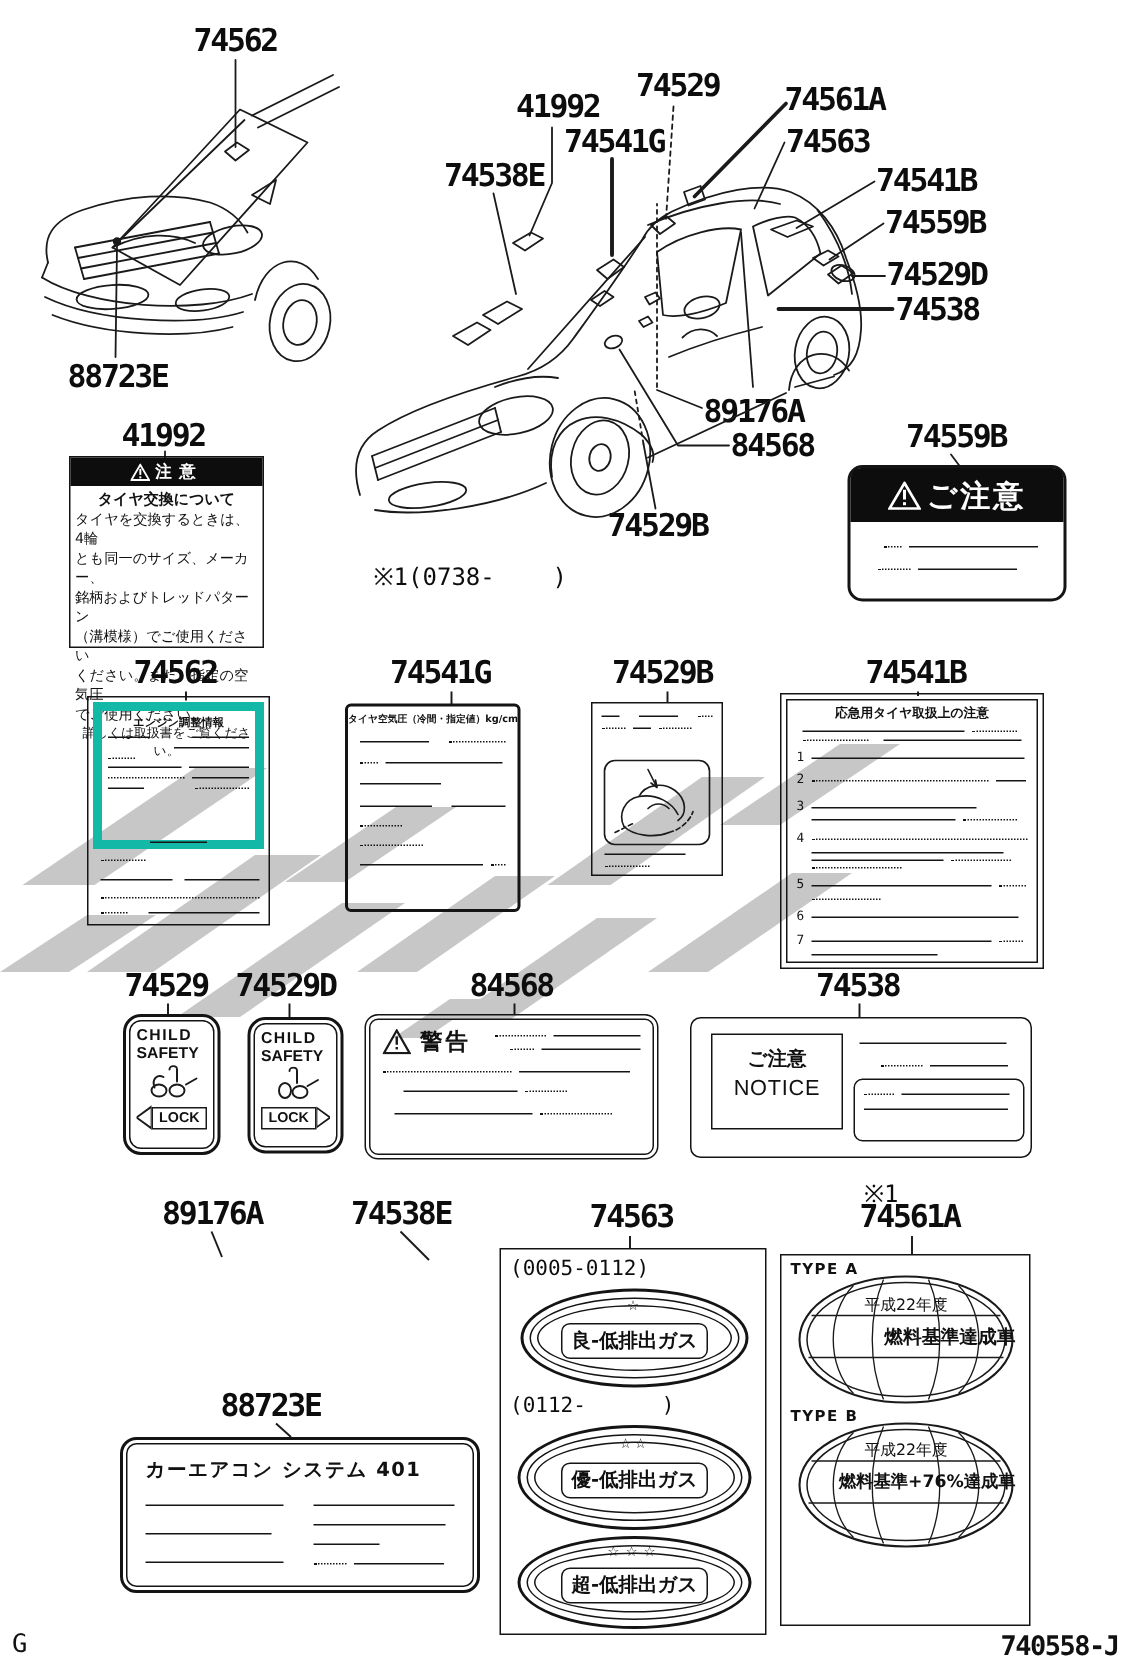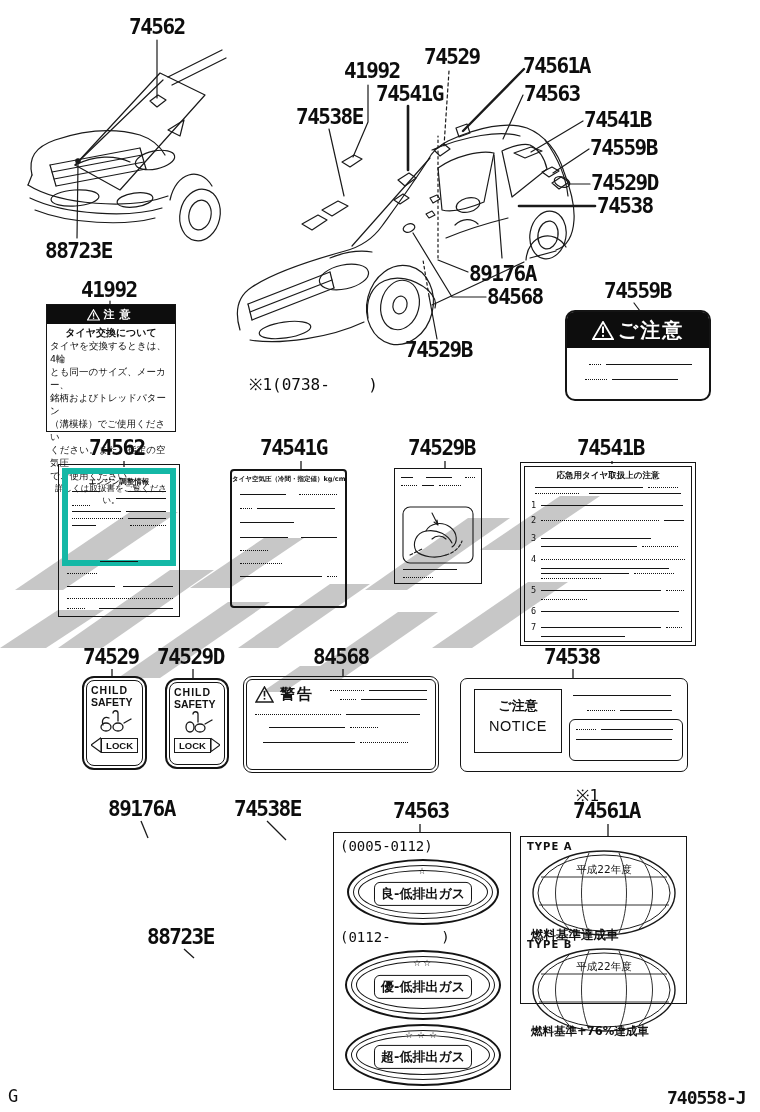--- a/index.html
+++ b/index.html
@@ -20,21 +20,21 @@
   svg{display:block;}
   .oval{position:absolute;border:2px solid #141414;border-radius:50%;box-sizing:border-box;}
   .oval-i{position:absolute;inset:4px;border:1.3px solid #141414;border-radius:50%;box-sizing:border-box;}
   .oval-i2{position:absolute;inset:4px;border:1px solid #141414;border-radius:50%;box-sizing:border-box;}
   .oval-rect{position:absolute;left:50%;top:50%;transform:translate(-50%,-42%);
      border:1.6px solid #141414;border-radius:6px;padding:2px 6px;font-weight:bold;
      font-size:13px;white-space:nowrap;background:transparent;}
   .stars{position:absolute;left:50%;transform:translateX(-50%);font-size:9px;letter-spacing:2px;color:#141414;}
   .typ{position:absolute;font:bold 10px "DejaVu Sans",sans-serif;letter-spacing:1px;}
   .gtxt1{position:absolute;width:100%;text-align:center;font-size:10.5px;}
-  .gtxt2{position:absolute;width:100%;text-align:left;font-size:12.5px;font-weight:bold;white-space:nowrap;margin-top:44px;}
+  .gtxt2{position:absolute;width:100%;text-align:right;font-size:12.5px;font-weight:bold;white-space:nowrap;}
 </style>
 </head>
 <body>
 
 <div id="page">
 
   <svg class="abs" style="left:0;top:440px;z-index:0" width="700" height="260" viewBox="0 0 700 260">
     <g fill="#c7c7c7">
       <polygon points="15,150 130,72 178,72 63,150"></polygon>
       <polygon points="0,208 58,170 104,170 46,208"></polygon>
@@ -527,21 +527,21 @@
     </div>
     <div class="oval" style="left:11px;top:191px;width:156px;height:62px">
       <div class="oval-i">
           <div class="oval-i2"></div>
         </div>
       <div class="stars" style="top:4px;letter-spacing:4px">☆☆☆</div>
       <div class="oval-rect">超-低排出ガス</div>
     </div>
   </div>
 
-  <div class="card" style="left:520px;top:836px;width:167px;height:168px;border-width:1.1px;z-index:2">
+  <div class="card" style="left:520px;top:836px;width:167px;height:248px;border-width:1.1px;z-index:2">
     <div class="typ" style="left:6px;top:4px">TYPE A</div>
     <div class="abs" style="left:10px;top:12px;width:146px;height:88px">
       <svg width="146" height="88" viewBox="0 0 146 88">
         <g fill="none" stroke="#1a1a1a" stroke-width="1.4">
           <ellipse cx="73" cy="44" rx="71" ry="42"></ellipse>
           <ellipse cx="73" cy="44" rx="66" ry="38" stroke-width="1"></ellipse>
           <path d="M38,8 C20,26 20,62 38,80 M108,8 C126,26 126,62 108,80 M58,4 C48,28 48,60 58,84 M88,4 C98,28 98,60 88,84" stroke-width="0.9"></path>
           <path d="M10,28 L136,28 M8,56 L138,56" stroke-width="0.9"></path>
         </g>
       </svg>
@@ -556,17 +556,38 @@
           <ellipse cx="73" cy="43" rx="66" ry="37" stroke-width="1"></ellipse>
           <path d="M38,8 C20,25 20,61 38,78 M108,8 C126,25 126,61 108,78 M58,4 C48,27 48,59 58,82 M88,4 C98,27 98,59 88,82" stroke-width="0.9"></path>
           <path d="M10,27 L136,27 M8,55 L138,55" stroke-width="0.9"></path>
         </g>
       </svg>
       <div class="gtxt1" style="top:13px">平成22年度</div>
       <div class="gtxt2" style="top:33px;font-size:11.5px">燃料基準+76%達成車</div>
     </div>
   </div>
 
+  <div class="card" style="left:80px;top:958px;width:240px;height:104px;border-width:2px;border-radius:11px;z-index:2">
+    <div class="inner" style="border-radius:7px;padding:8px 12px;box-sizing:border-box">
+      <div style="font:bold 13px 'DejaVu Sans',sans-serif;letter-spacing:1px;white-space:nowrap">カーエアコン システム 401</div>
+      <div style="display:flex;gap:18px;margin-top:8px">
+        <div style="flex:1">
+          <div class="ln" style="width:92px;margin-top:6px"></div>
+          <div class="ln" style="width:84px;margin-top:18px"></div>
+          <div class="ln" style="width:92px;margin-top:18px"></div>
+        </div>
+        <div style="flex:1">
+          <div class="ln" style="width:94px;margin-top:6px"></div>
+          <div class="ln" style="width:88px;margin-top:12px"></div>
+          <div class="ln" style="width:44px;margin-top:12px"></div>
+          <div class="row" style="margin-top:12px">
+              <div class="lnd" style="width:22px"></div>
+              <div class="ln" style="width:60px"></div>
+            </div>
+        </div>
+      </div>
+    </div>
+  </div>
 
   <div class="abs" style="left:8px;top:1086px;font:17px 'DejaVu Sans Mono',monospace">G</div>
   <div class="abs" style="left:667px;top:1087px;font:bold 18px 'DejaVu Sans Mono',monospace;letter-spacing:-1px">740558-J</div>
 
 </div>
 
 </body></html>

